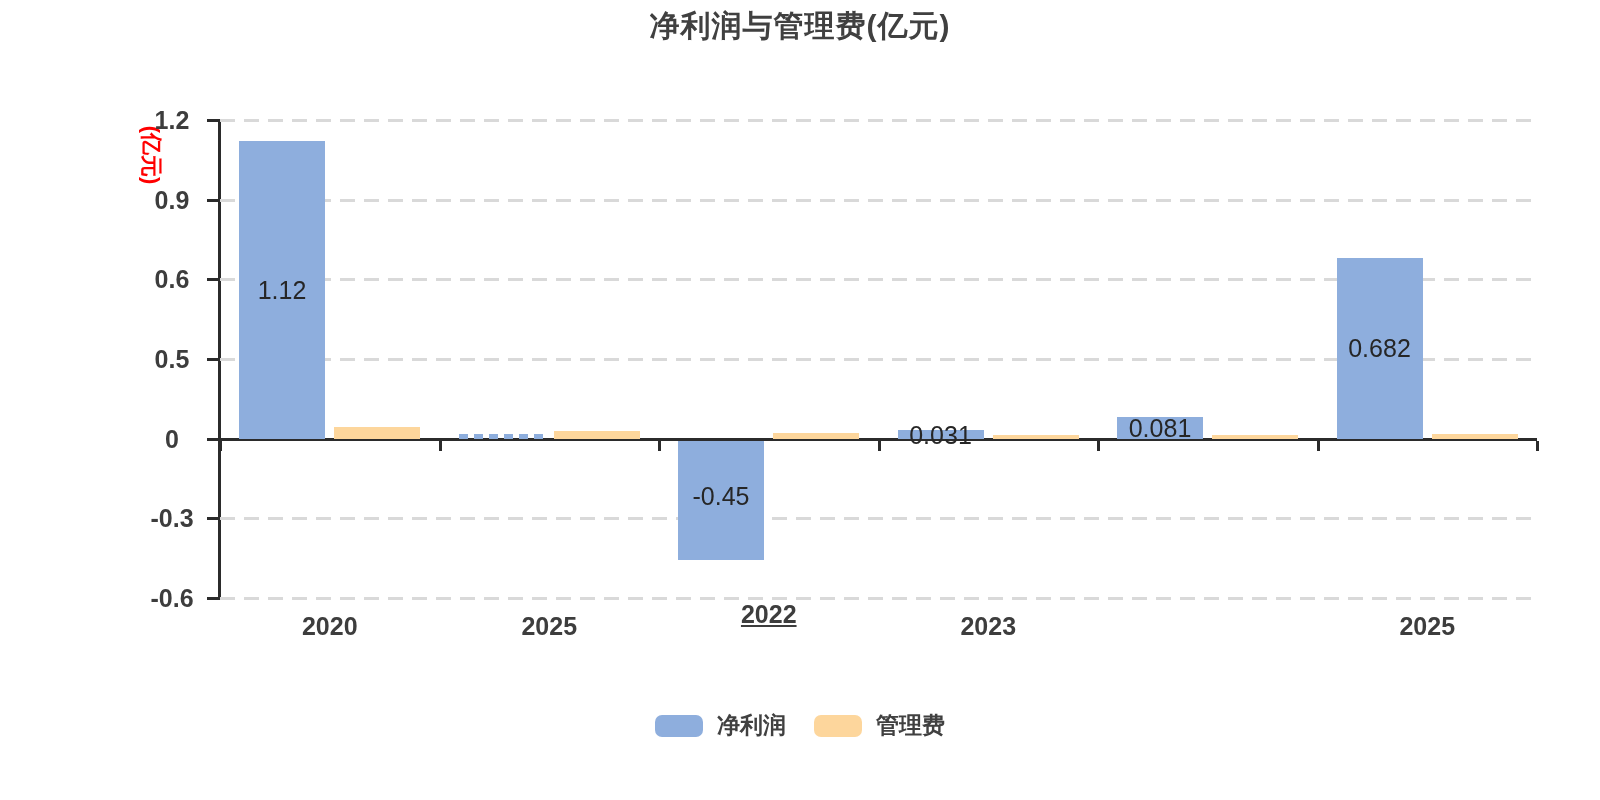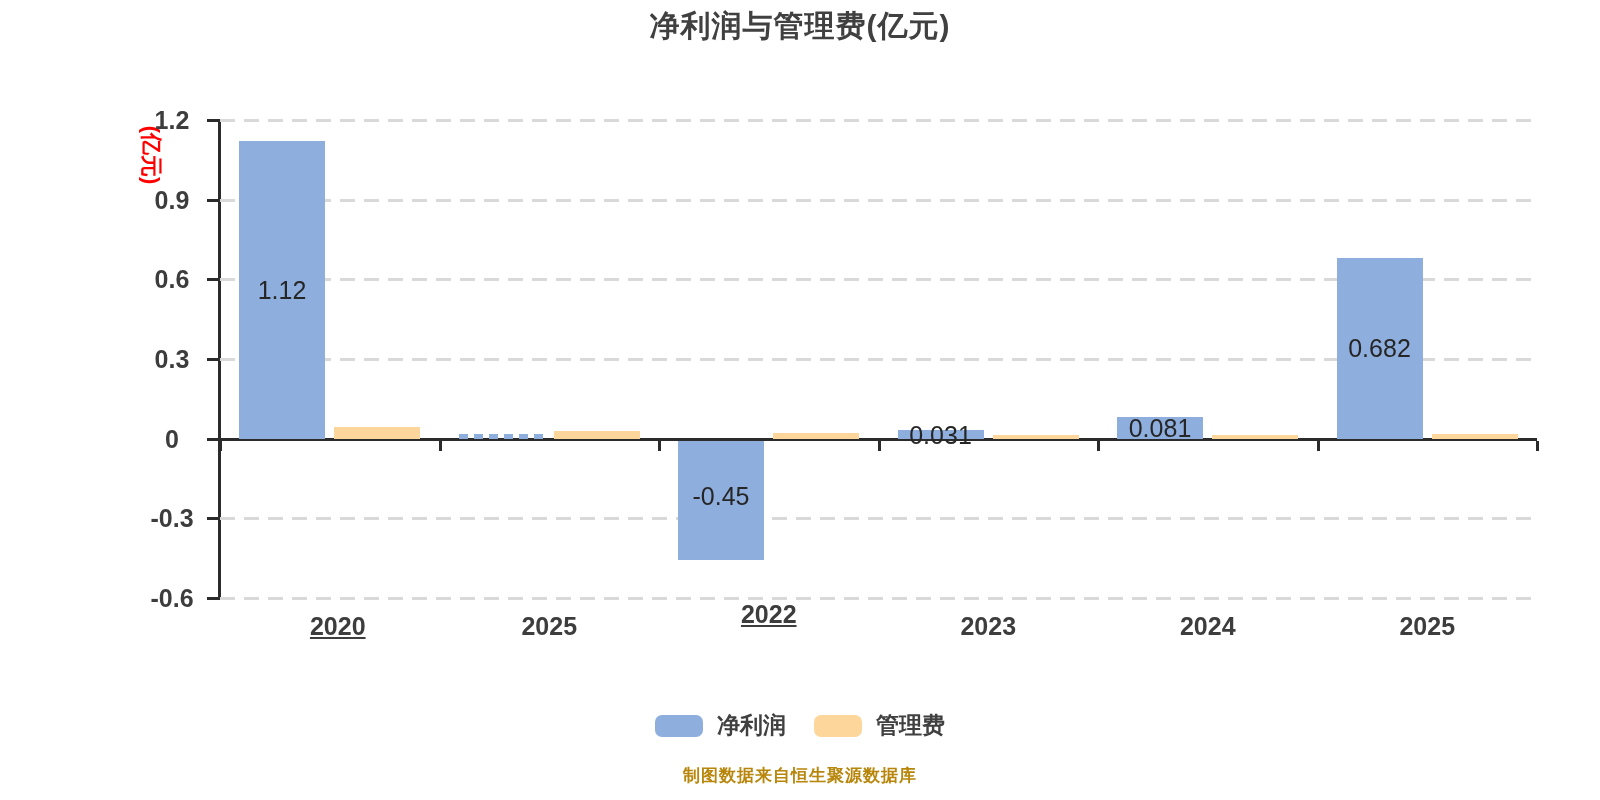--- a/index.html
+++ b/index.html
@@ -66,21 +66,21 @@
       <div class="y-tick-mark" style="top: -1px;"></div>
       <div class="y-tick-label" style="top: -14px;">1.2</div>
       <div class="gridline" style="top: 78.6667px;"></div>
       <div class="y-tick-mark" style="top: 78.6667px;"></div>
       <div class="y-tick-label" style="top: 65.6667px;">0.9</div>
       <div class="gridline" style="top: 158.333px;"></div>
       <div class="y-tick-mark" style="top: 158.333px;"></div>
       <div class="y-tick-label" style="top: 145.333px;">0.6</div>
       <div class="gridline" style="top: 238px;"></div>
       <div class="y-tick-mark" style="top: 238px;"></div>
-      <div class="y-tick-label" style="top: 225px;">0.3</div>
+      <div class="y-tick-label" style="top: 225px;">0.5</div>
       <div class="zero-axis-line" style="top: 317.667px;"></div>
       <div class="y-tick-mark" style="top: 317.667px;"></div>
       <div class="y-tick-label" style="top: 304.667px;">0</div>
       <div class="gridline" style="top: 397.333px;"></div>
       <div class="y-tick-mark" style="top: 397.333px;"></div>
       <div class="y-tick-label" style="top: 384.333px;">-0.3</div>
       <div class="gridline" style="top: 477px;"></div>
       <div class="y-tick-mark" style="top: 477px;"></div>
       <div class="y-tick-label" style="top: 464px;">-0.6</div>
       <div class="x-tick-mark" style="left: -1px; top: 320.667px;"></div>
@@ -100,34 +100,32 @@
       <div class="bar" style="left: 897px; top: 297.157px; width: 86px; height: 21.51px; background: rgb(142, 174, 221);"></div>
       <div class="bar-value-label" style="left: 860px; width: 160px; top: 292.912px;">0.081</div>
       <div class="bar" style="left: 1116.5px; top: 137.558px; width: 86px; height: 181.109px; background: rgb(142, 174, 221);"></div>
       <div class="bar-value-label" style="left: 1079.5px; width: 160px; top: 213.112px;">0.682</div>
       <div class="bar" style="left: 114px; top: 306.717px; width: 86px; height: 11.95px; background: rgb(253, 214, 156);"></div>
       <div class="bar" style="left: 333.5px; top: 311.497px; width: 86px; height: 7.17px; background: rgb(253, 214, 156);"></div>
       <div class="bar" style="left: 553px; top: 312.824px; width: 86px; height: 5.84222px; background: rgb(253, 214, 156);"></div>
       <div class="bar" style="left: 772.5px; top: 314.683px; width: 86px; height: 3.98333px; background: rgb(253, 214, 156);"></div>
       <div class="bar" style="left: 992px; top: 314.949px; width: 86px; height: 3.71778px; background: rgb(253, 214, 156);"></div>
       <div class="bar" style="left: 1211.5px; top: 314.152px; width: 86px; height: 4.51444px; background: rgb(253, 214, 156);"></div>
-      <div class="x-tick-label" style="left: 8px; width: 219.5px; top: 492px; text-decoration: underline;">2020</div>
+      <div class="x-tick-label" style="left: 0px; width: 219.5px; top: 492px;">2020</div>
       <div class="x-tick-label" style="left: 219.5px; width: 219.5px; top: 492px;">2025</div>
       <div class="x-tick-label" style="left: 439px; width: 219.5px; top: 480px; text-decoration: underline;">2022</div>
       <div class="x-tick-label" style="left: 658.5px; width: 219.5px; top: 492px;">2023</div>
-      <div class="x-tick-label" style="left: 878px; width: 219.5px; top: 492px;">2024</div>
       <div class="x-tick-label" style="left: 1097.5px; width: 219.5px; top: 492px;">2025</div>
     </div>
 
   <div class="legend-row">
     <div class="legend-item">
       <span class="legend-swatch" style="background: rgb(142, 174, 221);"></span>
       <span class="legend-label">净利润</span>
     </div>
     <div class="legend-item">
       <span class="legend-swatch" style="background: rgb(253, 214, 156);"></span>
       <span class="legend-label">管理费</span>
     </div>
   </div>
 
-  <div class="footer-note">制图数据来自恒生聚源数据库</div>
 
 </div>
 
 </body></html>

